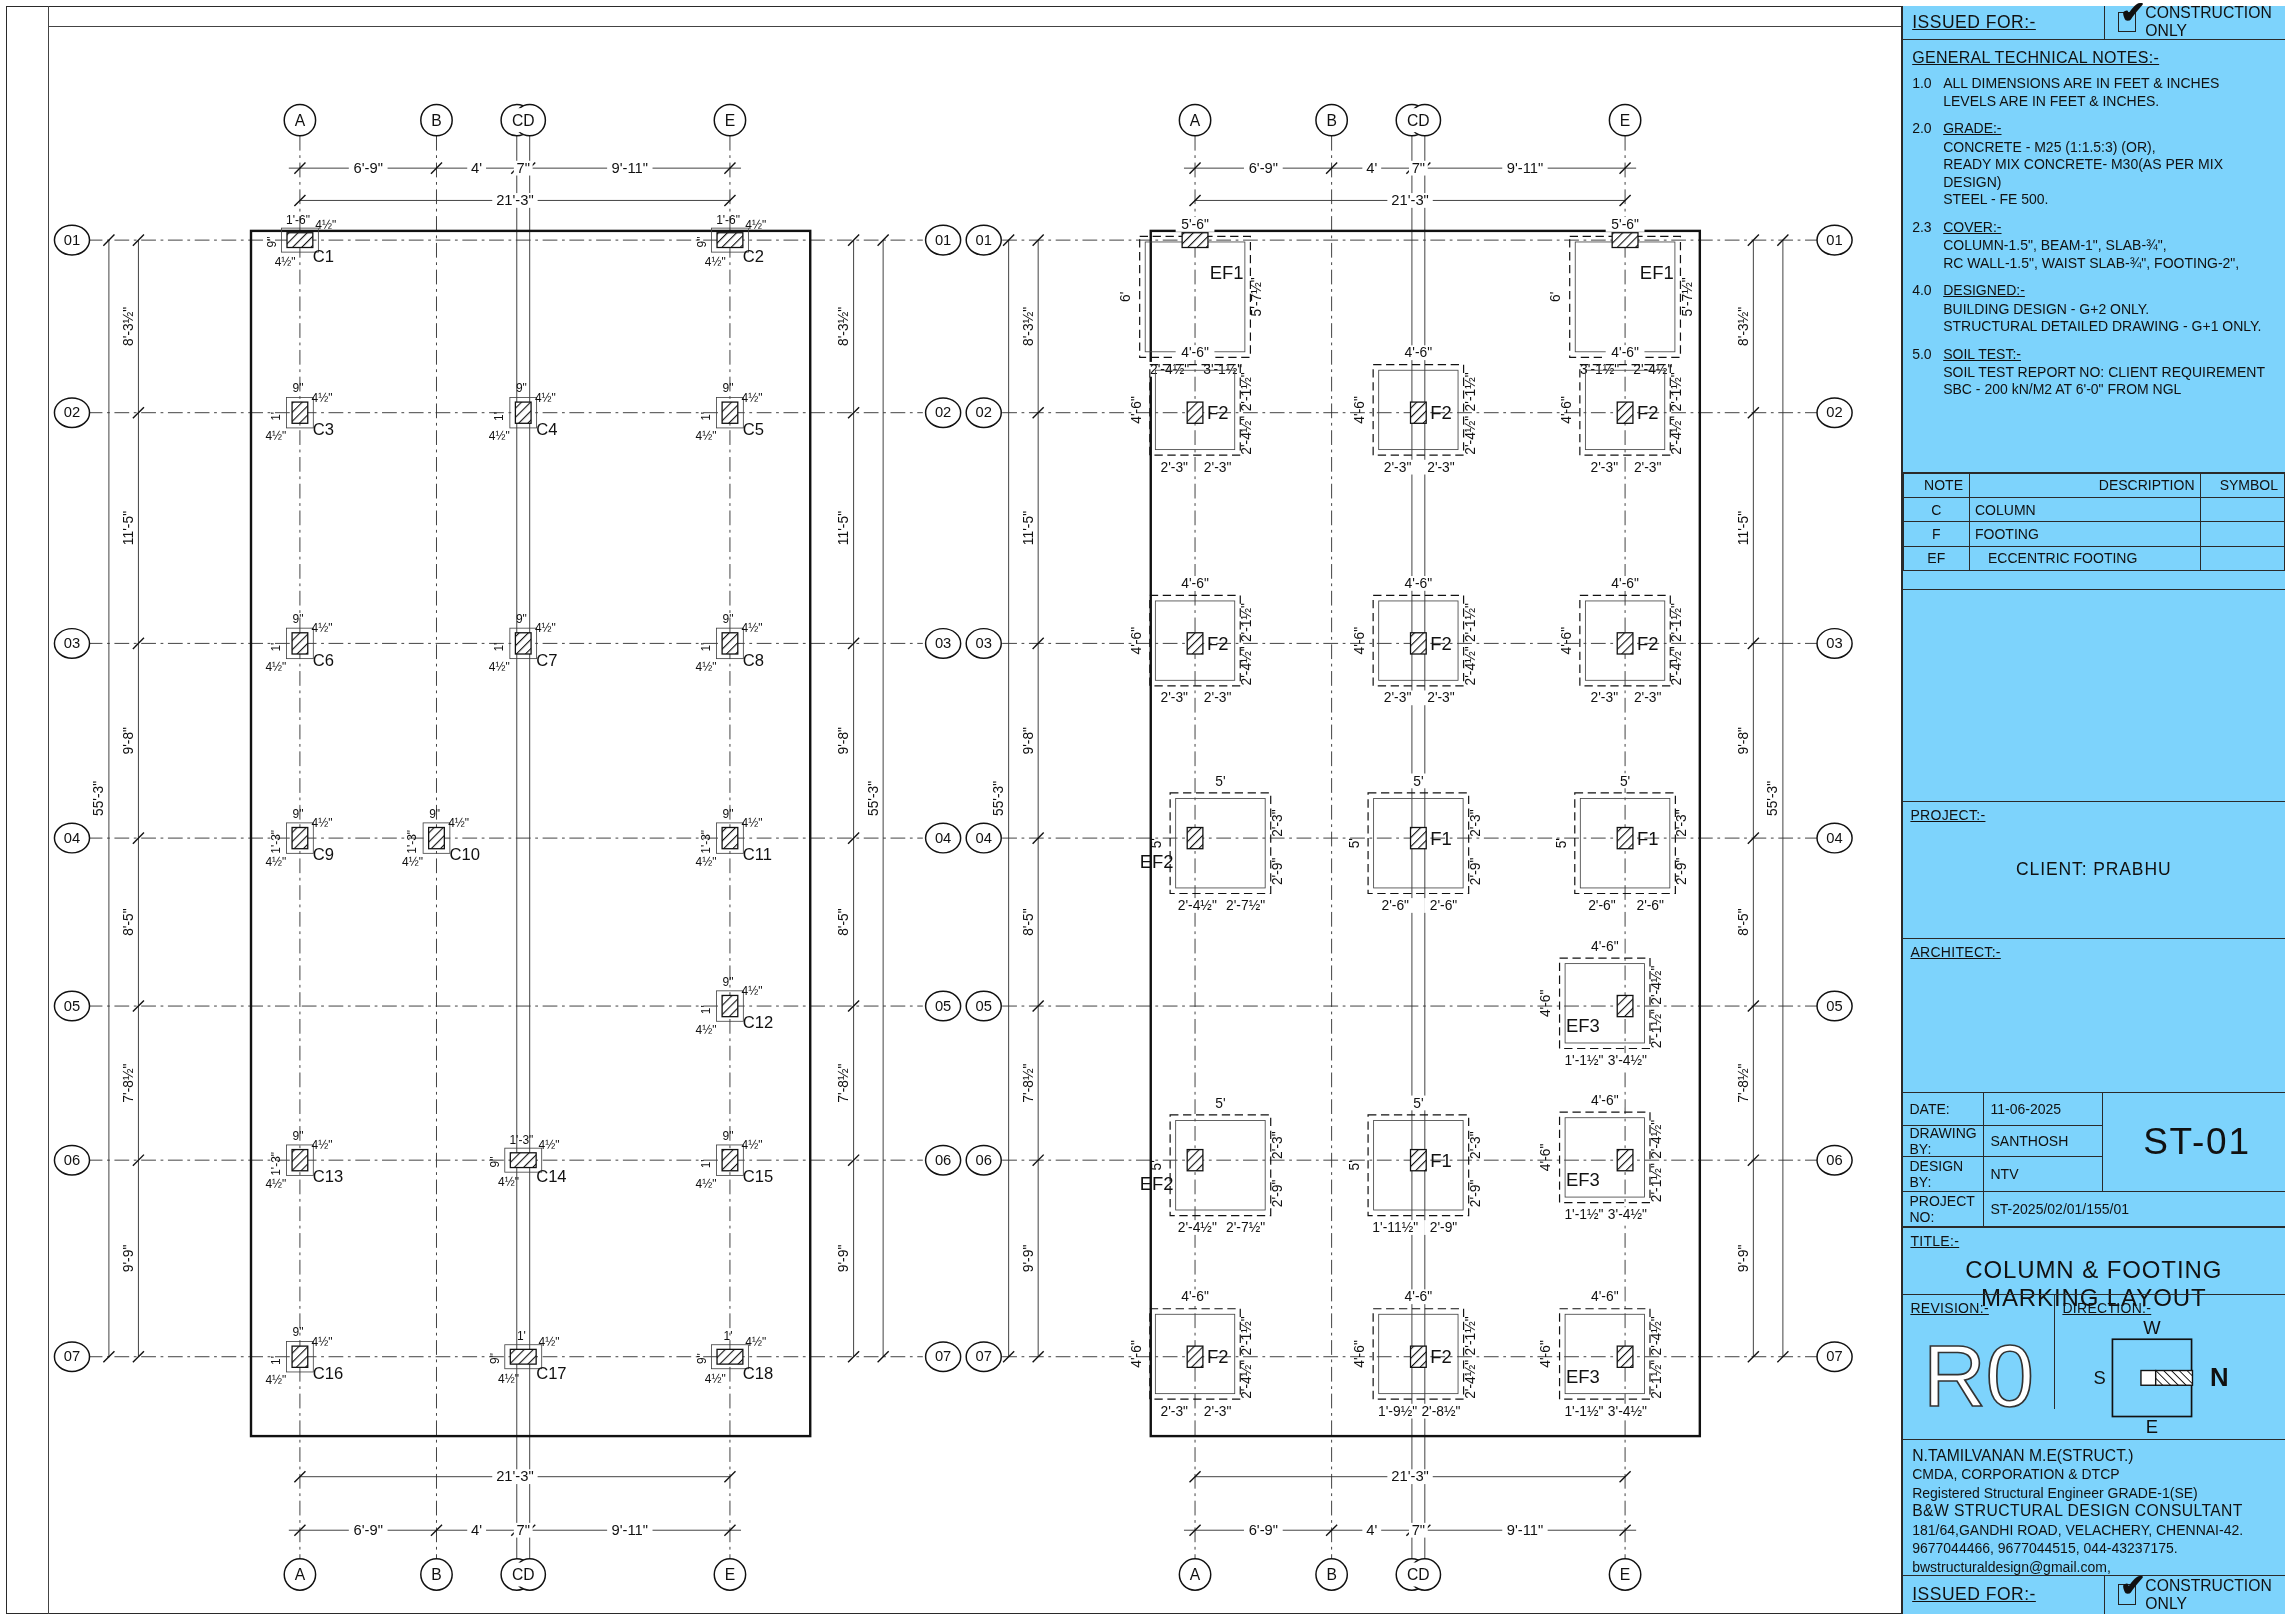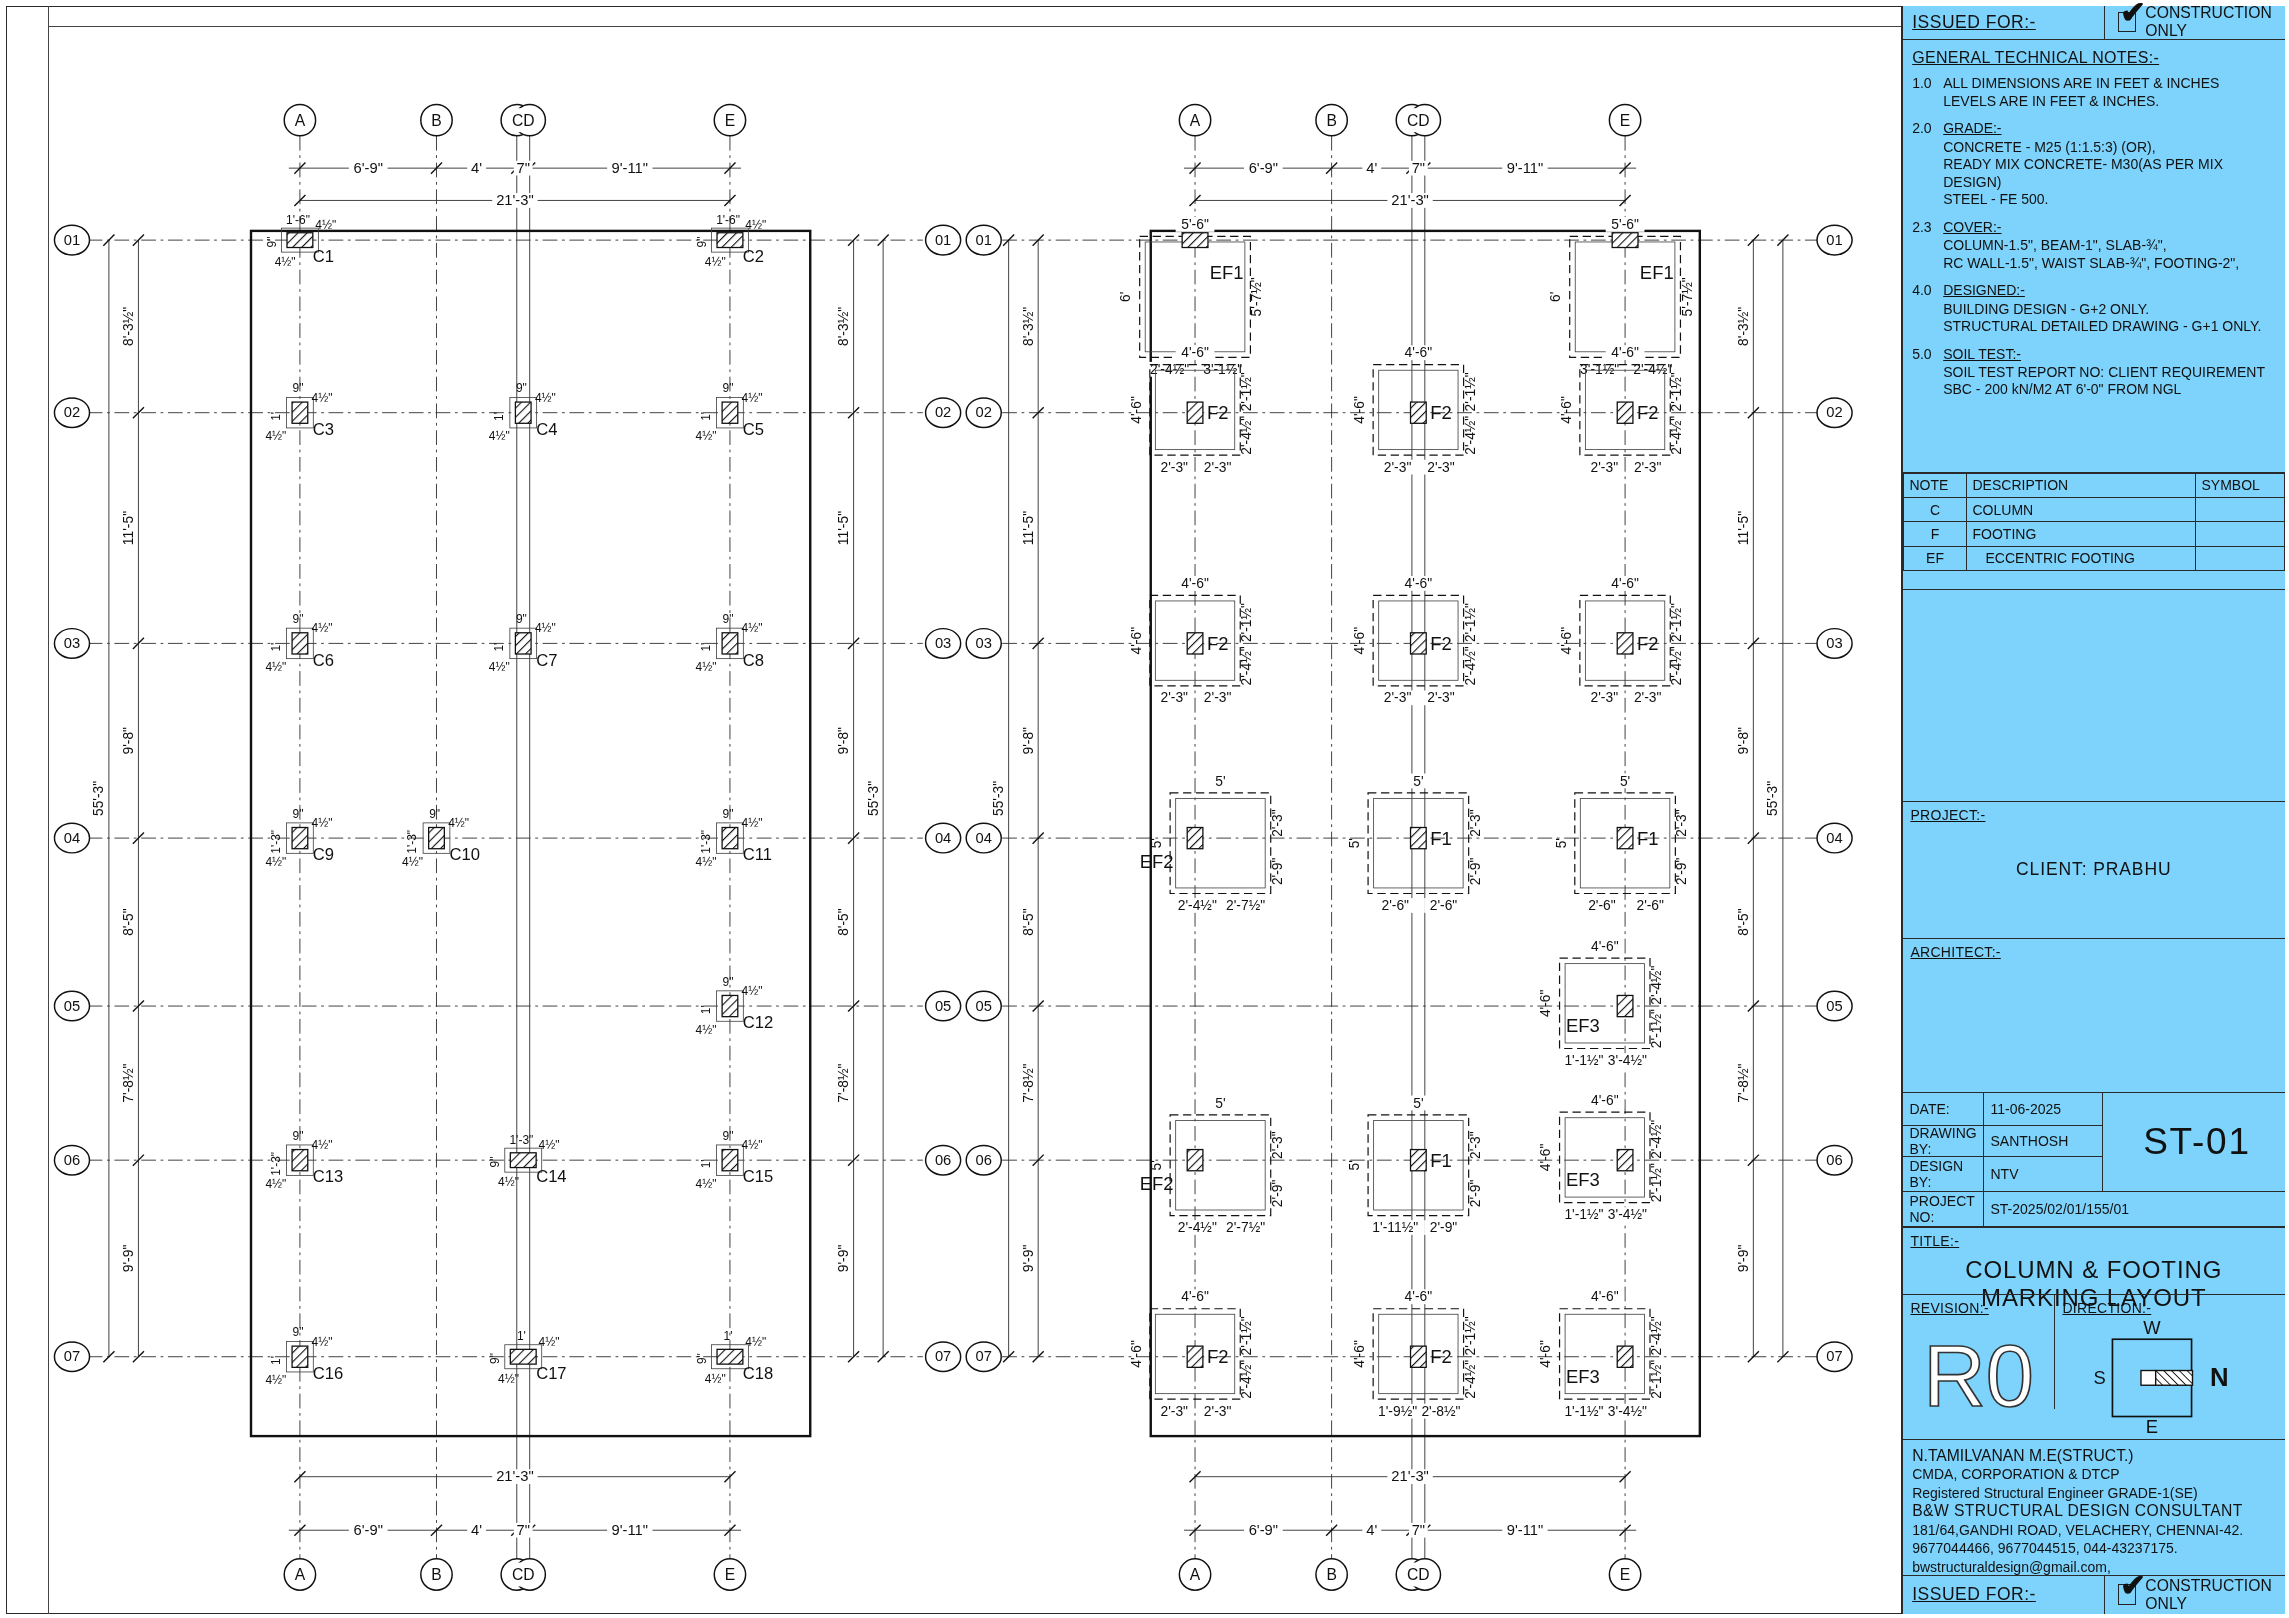--- a/index.html
+++ b/index.html
@@ -17,21 +17,21 @@
   .issuedrow .val{flex:1;display:flex;align-items:center;gap:9.2px;padding-left:13px;font-size:15.7px;}
   .chk{position:relative;width:20px;height:18.5px;border:1.8px solid #222;display:inline-block;}
   .chk .mark{position:absolute;left:0.9px;top:-15.7px;font-size:31px;font-weight:700;color:#111;line-height:1;}
   .notes{padding:9.2px 7.4px 0 9.2px;font-size:14px;line-height:17.5px;}
   .notes .nt{font-size:16px;text-decoration:underline;margin-bottom:9.2px;letter-spacing:0.3px;}
   .note-item{display:flex;margin-bottom:10px;}
   .note-item .num{width:31px;flex:0 0 31px;}
   .note-item .head{text-decoration:underline;margin-bottom:0.9px;}
   table.legend{border-collapse:collapse;width:100%;font-size:14px;}
   table.legend td,table.legend th{border:1.3px solid #2a2a2a;padding:3.7px 5.5px;font-weight:normal;}
-  table.legend th{text-align:left;}
+  table.legend th{text-align:right;padding-left:8px;}
   .project{position:relative;}
   .slabel{position:absolute;left:7.4px;top:5.5px;font-size:14px;text-decoration:underline;letter-spacing:0.3px;}
   .client{position:absolute;left:0;right:0;top:57px;text-align:center;font-size:17.5px;letter-spacing:0.9px;}
   .tbgrid{display:grid;grid-template-columns:81px 119px 1fr;grid-template-rows:33px 31px 35px 35px;font-size:14px;}
   .tbgrid>div{border-right:1.3px solid #2a2a2a;border-bottom:1.3px solid #2a2a2a;display:flex;align-items:center;padding-left:6.5px;box-sizing:border-box;}
   .tbgrid .sheetno{grid-column:3;grid-row:1/4;justify-content:center;font-size:37px;letter-spacing:1.8px;border-right:none;}
   .tbgrid .nb{border-right:none;}
   .titlesec .big{position:absolute;left:0;right:0;top:28px;text-align:center;font-size:24px;letter-spacing:0.9px;}
   .revdir{display:flex;}
   .revdir .half{position:relative;box-sizing:border-box;}

